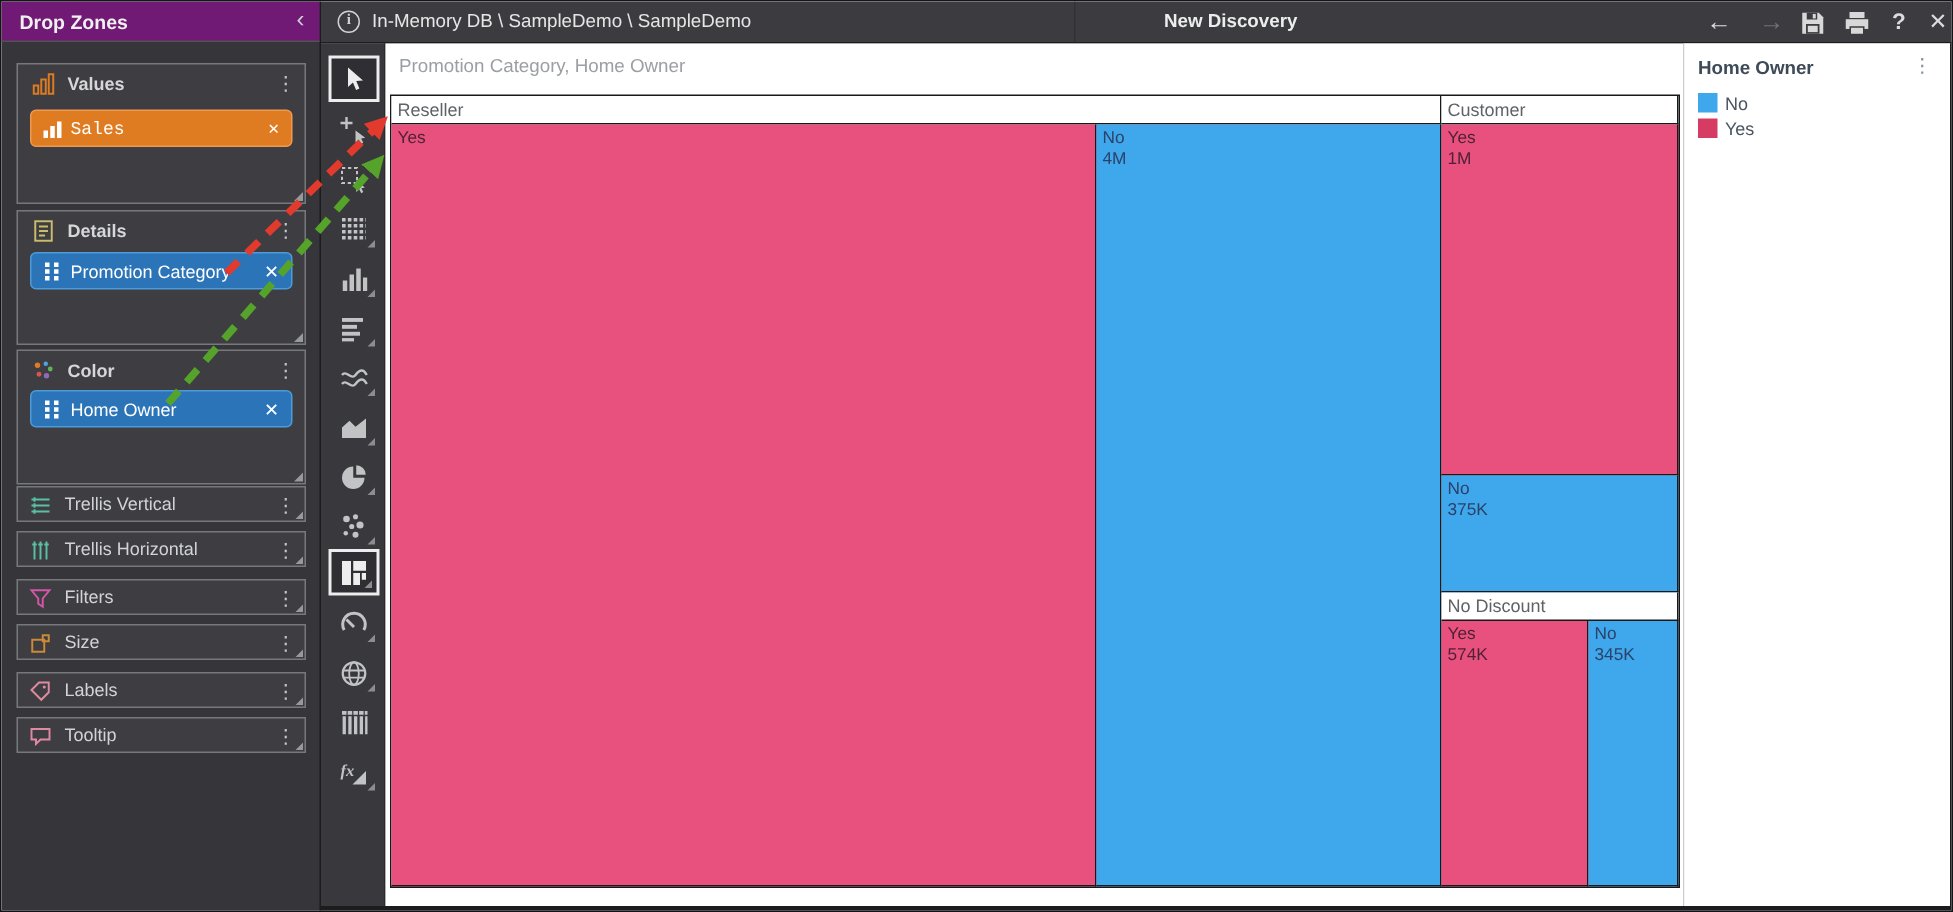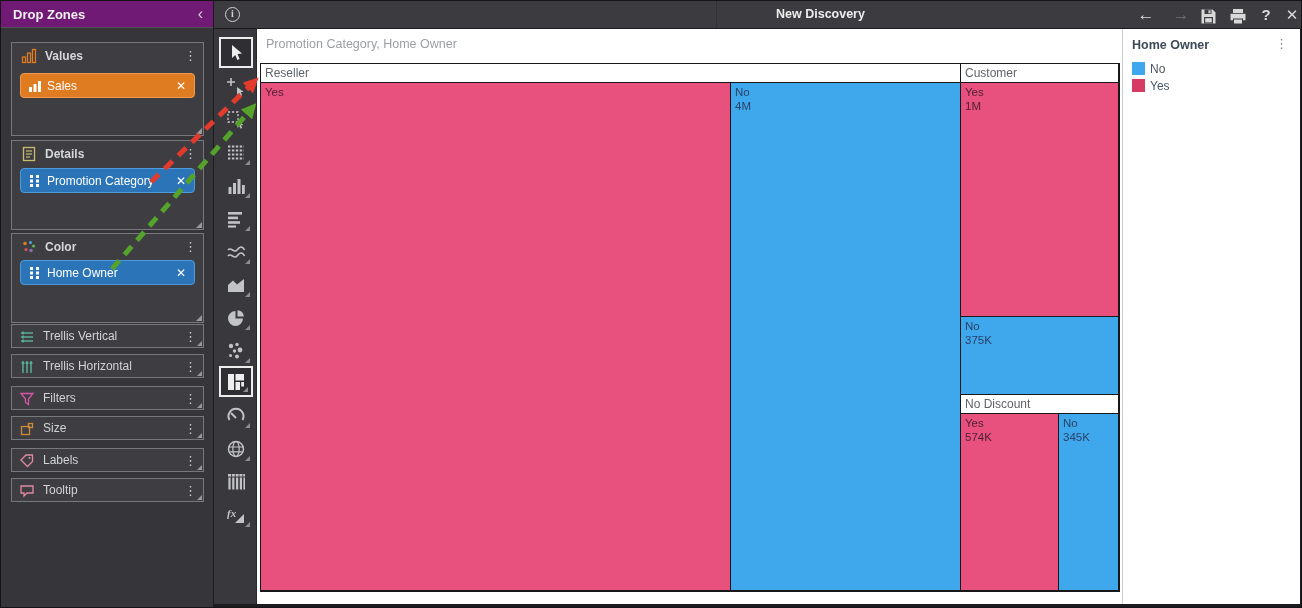--- a/index.html
+++ b/index.html
@@ -17,21 +17,21 @@
   .dz-box{position:absolute;left:10px;width:193px;background:#3e3e42;border:1px solid #77787b;}
   .dz-box::after{content:"";position:absolute;right:1px;bottom:1px;border-left:6px solid transparent;border-bottom:6px solid #98999b;}
   .dz-head-row{position:relative;height:26px;}
   .dz-ico{position:absolute;left:9px;top:5px;width:16px;height:16px;}
   .dz-label{position:absolute;left:33px;top:0;line-height:26px;font-size:12px;color:#d6d7d8;font-weight:bold;}
   .kebab{position:absolute;right:6px;top:4px;color:#c9cacc;font-size:13px;line-height:17px;cursor:pointer;letter-spacing:0;}
   .pill{position:absolute;left:8px;width:175px;height:25px;border-radius:4px;font-size:12px;color:#fff;line-height:23px;cursor:pointer;}
   .pill .p-ico{position:absolute;left:7px;top:5px;width:14px;height:14px;}
   .pill .p-label{position:absolute;left:26px;top:0;line-height:24px;white-space:nowrap;}
   .pill .p-x{position:absolute;right:8px;top:0;line-height:24px;font-size:12px;color:#fff;cursor:pointer;}
-  .pill-orange{background:var(--accent-orange);border:1px solid #ef9a50;}
+  .pill-orange{background:var(--accent-orange);border:1px solid #ef9a50;font-family:Liberation Mono, monospace;}
   .pill-blue{background:var(--pill-blue);border:1px solid var(--pill-blue-border);}
   .dz-row{position:absolute;left:10px;width:193px;height:24px;background:#3e3e42;border:1px solid #77787b;}
   .dz-row::after{content:"";position:absolute;right:1px;bottom:1px;border-left:5px solid transparent;border-bottom:5px solid #98999b;}
   .dz-row .dz-ico{left:7px;top:4px;}
   .dz-row .dz-label{left:31px;line-height:23px;font-weight:normal;color:#d2d3d4;}
   .dz-row .kebab{top:3px;}
 
   
   .vtoolbar{position:absolute;left:213px;top:28px;width:43px;height:575px;background:#39393d;border-right:1px solid #2a2a2d;}
   .tool{position:absolute;left:5px;width:34px;height:31px;display:flex;align-items:center;justify-content:center;cursor:pointer;}
@@ -216,20 +216,21 @@
       <svg class="dz-ico" viewBox="0 0 16 16">
         <path d="M2 3 H14 V10 H8 L5 13 V10 H2 Z" fill="none" stroke="#E08AA0" stroke-width="1.3"></path>
       </svg>
       <span class="dz-label">Tooltip</span>
       <span class="kebab">⋮</span>
     </div>
   </div>
 
   <div class="topbar">
     <div class="tb-info">i</div>
+    <div class="tb-breadcrumb">In-Memory DB \ SampleDemo \ SampleDemo</div>
     <div class="tb-divider"></div>
     <div class="tb-title">New Discovery</div>
     <div class="tb-btn" style="left:920px;font-size:17px;">←</div>
     <div class="tb-btn disabled" style="left:955px;font-size:17px;">→</div>
     <div class="tb-btn" style="left:982px;">
       <svg width="17" height="17" viewBox="0 0 17 17">
         <path d="M1.5 1.5 H12.5 L15.5 4.5 V15.5 H1.5 Z" fill="#d8d8d9"></path>
         <rect x="4.5" y="1.5" width="7" height="4.5" fill="#3c3c40"></rect>
           <rect x="8.5" y="2.3" width="2" height="3" fill="#d8d8d9"></rect>
         <rect x="4" y="9" width="9" height="6.5" fill="#3c3c40"></rect>

